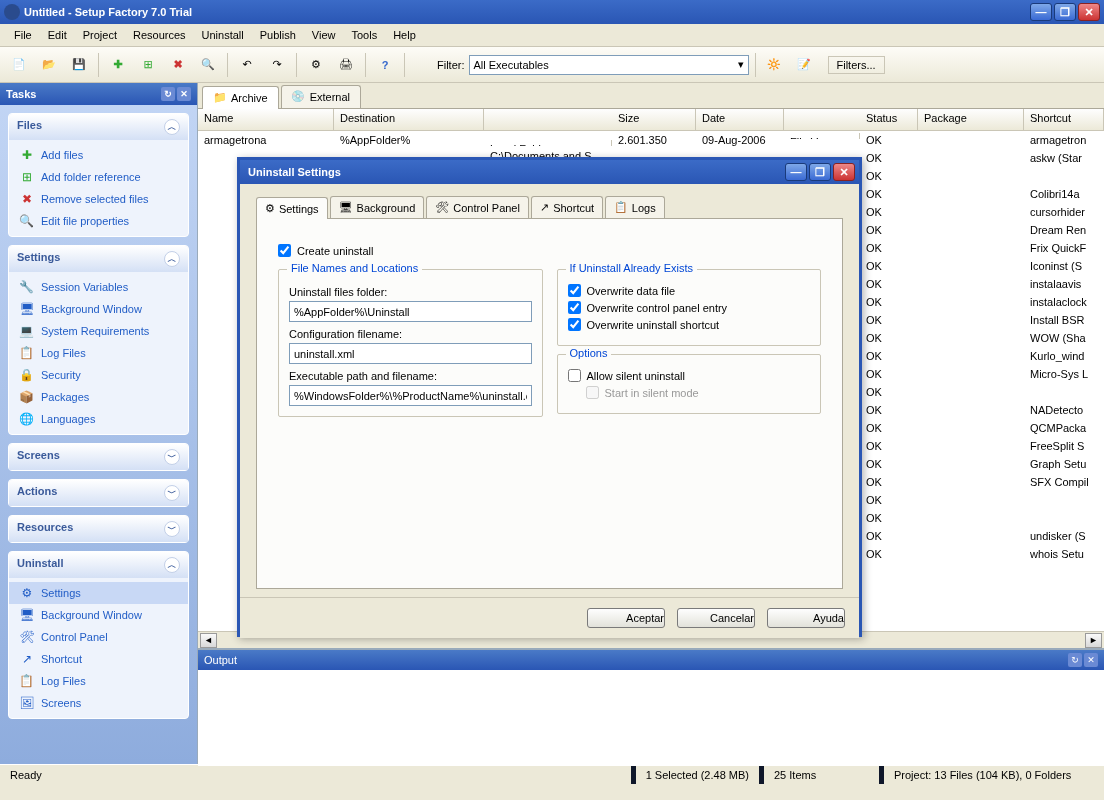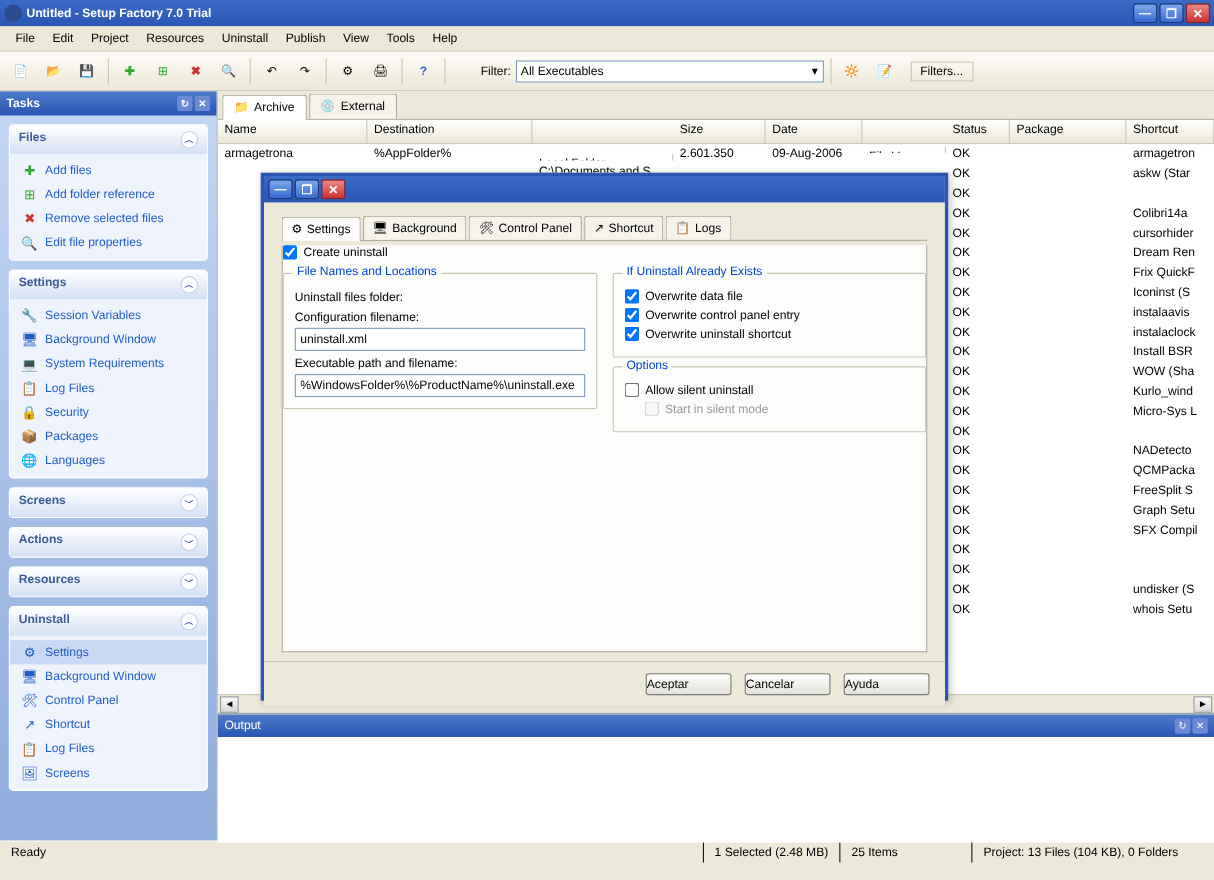--- a/index.html
+++ b/index.html
@@ -54,43 +54,43 @@
 .hscroll{height:17px;background:#ece9d8;border-top:1px solid #cac6b6;display:flex;align-items:center;justify-content:flex-end;padding:0 2px;}
 .hscroll-btn{width:17px;height:15px;background:linear-gradient(#fafafa,#d8d8d8);border:1px solid #9a9a9a;display:flex;align-items:center;justify-content:center;font-size:9px;}
 
 
 .output{height:116px;border-top:2px solid #9ab;}
 .output-hdr{height:20px;background:linear-gradient(#4a7ac7,#2a56b4);color:#fff;display:flex;align-items:center;padding:0 6px;justify-content:space-between;}
 .output-body{height:96px;background:#fff;}
 
 
 .statusbar{height:20px;background:#ece9d8;border-top:1px solid #fff;display:flex;align-items:center;}
-.status-cell{padding:0 10px;border-right:1px solid #0f172a;height:100%;display:flex;align-items:center;}
+.status-cell{padding:0 10px;border-right:5px solid #0f172a;height:100%;display:flex;align-items:center;}
 .status-cell:first-child{flex:1;}
 
 
 .dialog{position:absolute;left:237px;top:157px;width:625px;height:480px;border:3px solid #2a56b4;background:#ece9d8;box-shadow:2px 2px 8px rgba(0,0,0,0.3);}
 .dlg-title{height:24px;background:linear-gradient(#3b6bc7,#2a56b4);color:#fff;display:flex;align-items:center;padding:0 4px;}
 .dlg-title .t{flex:1;font-weight:bold;padding-left:4px;}
 .dlg-body{padding:12px 16px 8px 16px;}
 .dlg-tabs{display:flex;border-bottom:1px solid #aca899;margin-bottom:0;}
 .dlg-tab{padding:4px 8px;border:1px solid #aca899;border-bottom:none;background:#f5f3ea;border-radius:3px 3px 0 0;margin-right:2px;display:flex;align-items:center;gap:4px;}
 .dlg-tab.active{background:#fcfcfa;position:relative;top:1px;}
-.dlg-tabpane{border:1px solid #aca899;border-top:none;background:#fcfcfa;padding:0;height:370px;}
+.dlg-tabpane{border:1px solid #aca899;border-top:none;background:#fcfcfa;padding:21px;height:370px;}
 .chk{display:flex;align-items:center;gap:6px;margin:4px 0;}
 .chk input{width:13px;height:13px;}
 .chk.disabled{color:#999;}
 .groupbox{border:1px solid #cac6b6;border-radius:2px;padding:10px 10px 10px 10px;margin-top:8px;position:relative;}
 .gb-title{position:absolute;top:-8px;left:8px;background:#fcfcfa;padding:0 4px;color:#0046d5;}
 .panes{display:flex;gap:14px;}
 .pane{flex:1;}
 .fld-label{margin:6px 0 3px 0;}
 .fld-input{width:100%;height:21px;border:1px solid #7f9db9;padding:0 4px;background:#fff;}
 .dlg-buttons{display:flex;justify-content:flex-end;gap:12px;padding:10px 14px;border-top:1px solid #cac6b6;background:#ece9d8;}
-.dlg-btn{padding:3px 0;width:78px;text-align:left;border:1px solid #7a7a7a;background:linear-gradient(#fefefe,#e2e2da);border-radius:3px;}
+.dlg-btn{padding:3px 0;width:78px;text-align:right;border:1px solid #7a7a7a;background:linear-gradient(#fefefe,#e2e2da);border-radius:3px;}
 
 
 .c-name{width:136px;} .c-dest{width:150px;} .c-local{width:128px;margin-top:31px;} .c-size{width:84px;} .c-date{width:88px;} .c-ver{width:76px;margin-top:24px;} .c-status{width:58px;} .c-pkg{width:106px;} .c-short{width:80px;}
 </style>
 </head>
 <body>
 
 <div class="titlebar">
   <span class="app-icon"></span>
   <span class="title">Untitled - Setup Factory 7.0 Trial</span>
@@ -577,20 +577,21 @@
 
 <div class="statusbar">
   <div class="status-cell">Ready</div>
   <div class="status-cell">1 Selected (2.48 MB)</div>
   <div class="status-cell" style="width:120px">25 Items</div>
   <div class="status-cell" style="width:220px;border-right:none;">Project: 13 Files (104 KB), 0 Folders</div>
 </div>
 
 <div class="dialog">
   <div class="dlg-title">
+    <span class="t">Uninstall Settings</span>
     <div class="win-btns">
       <div class="win-btn">—</div>
       <div class="win-btn">❐</div>
       <div class="win-btn close">✕</div>
     </div>
   </div>
   <div class="dlg-body">
     <div class="dlg-tabs">
       <div class="dlg-tab active">
           <span>⚙</span>
@@ -616,20 +617,21 @@
     <div class="dlg-tabpane">
       <label class="chk">
           <input type="checkbox" checked="" style="">
           <span>Create uninstall</span>
         </label>
       <div class="panes">
         <div class="pane">
           <div class="groupbox">
             <div class="gb-title">File Names and Locations</div>
             <div class="fld-label">Uninstall files folder:</div>
+            <input class="fld-input" value="%AppFolder%\Uninstall" style="">
             <div class="fld-label">Configuration filename:</div>
             <input class="fld-input" value="uninstall.xml" style="">
             <div class="fld-label">Executable path and filename:</div>
             <input class="fld-input" value="%WindowsFolder%\%ProductName%\uninstall.exe" style="">
           </div>
         </div>
         <div class="pane">
           <div class="groupbox">
             <div class="gb-title">If Uninstall Already Exists</div>
             <label class="chk">

